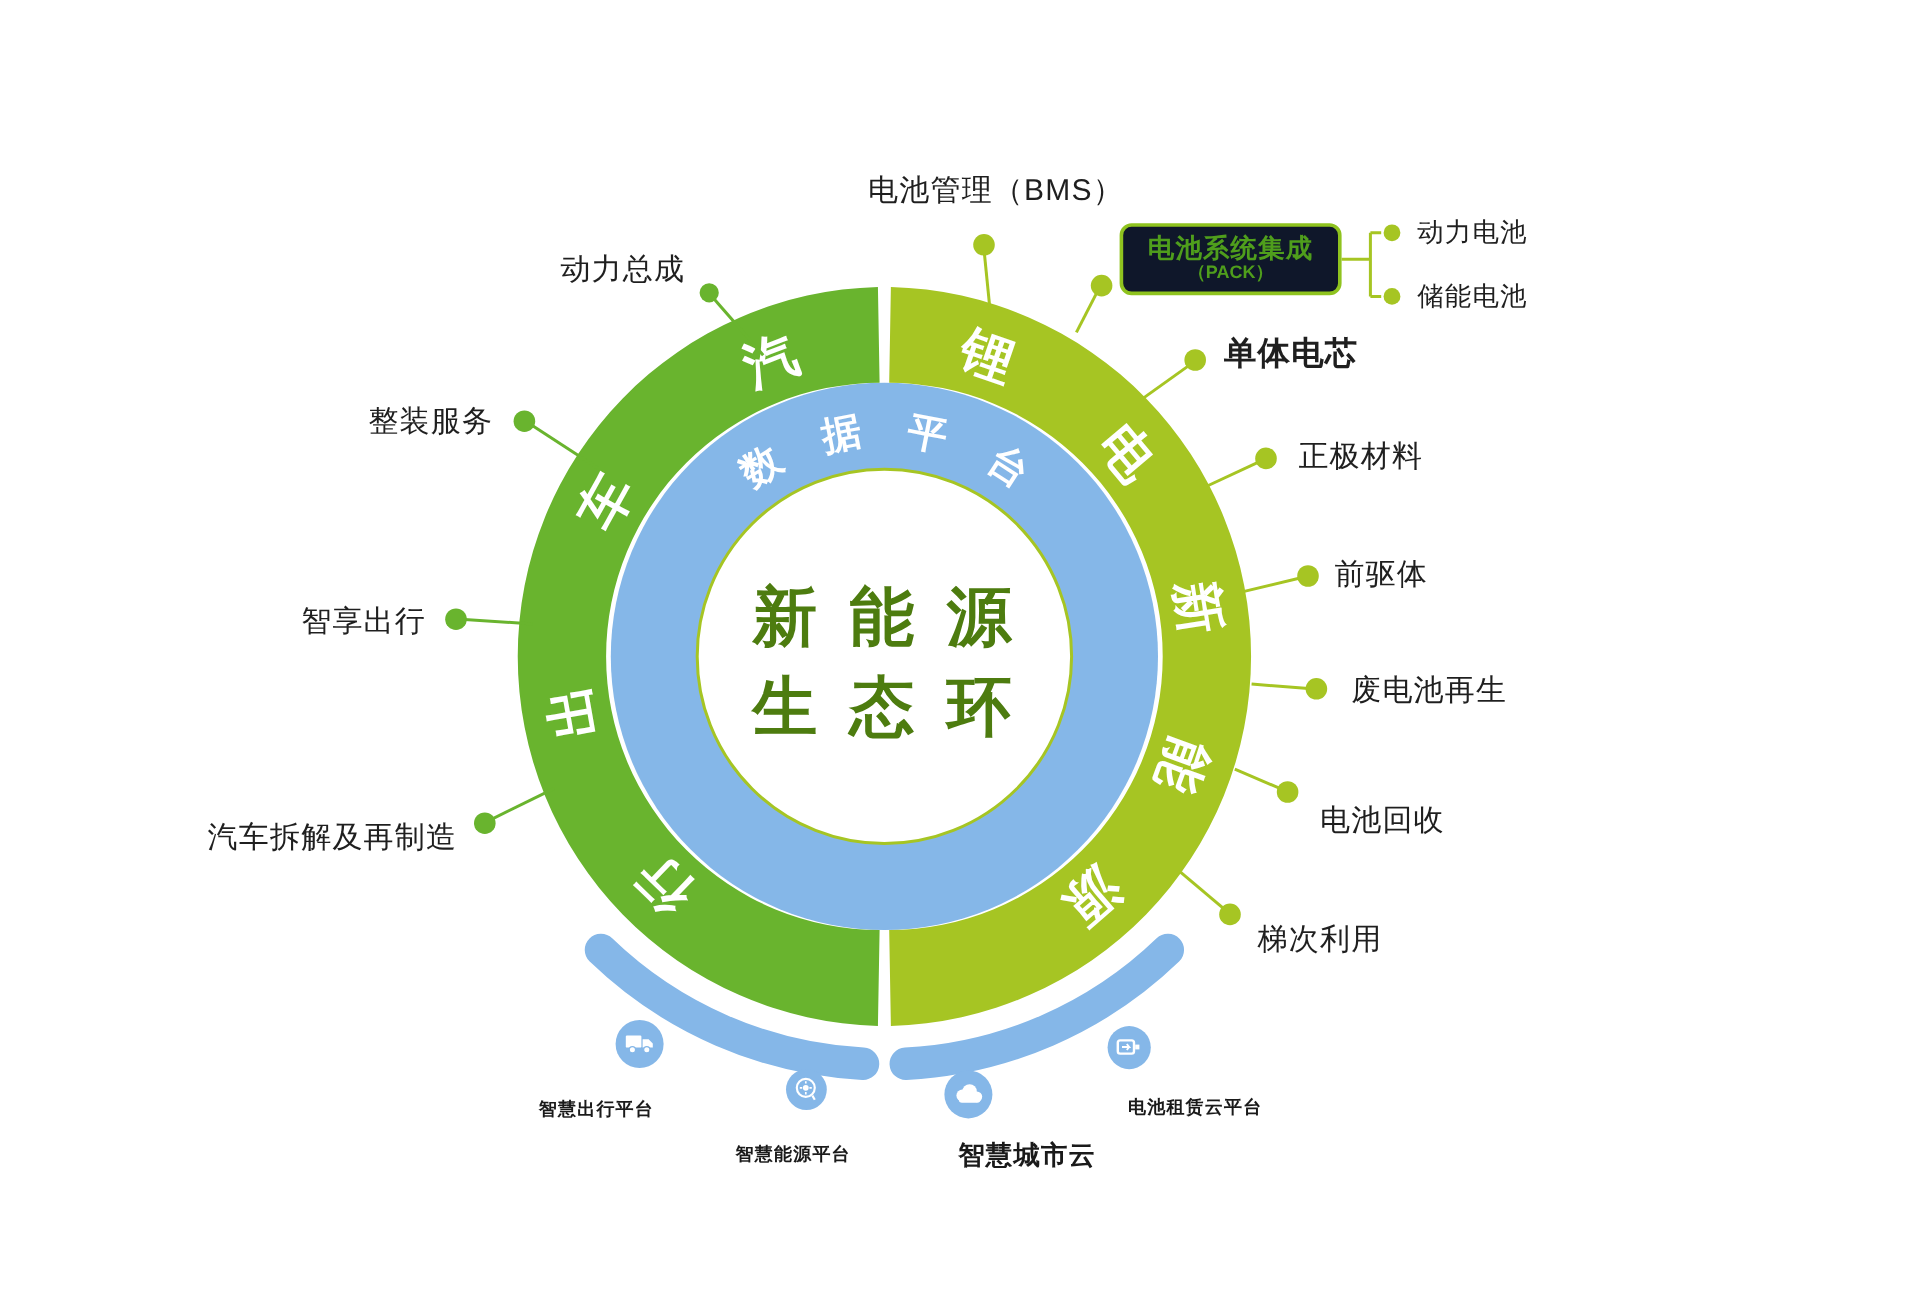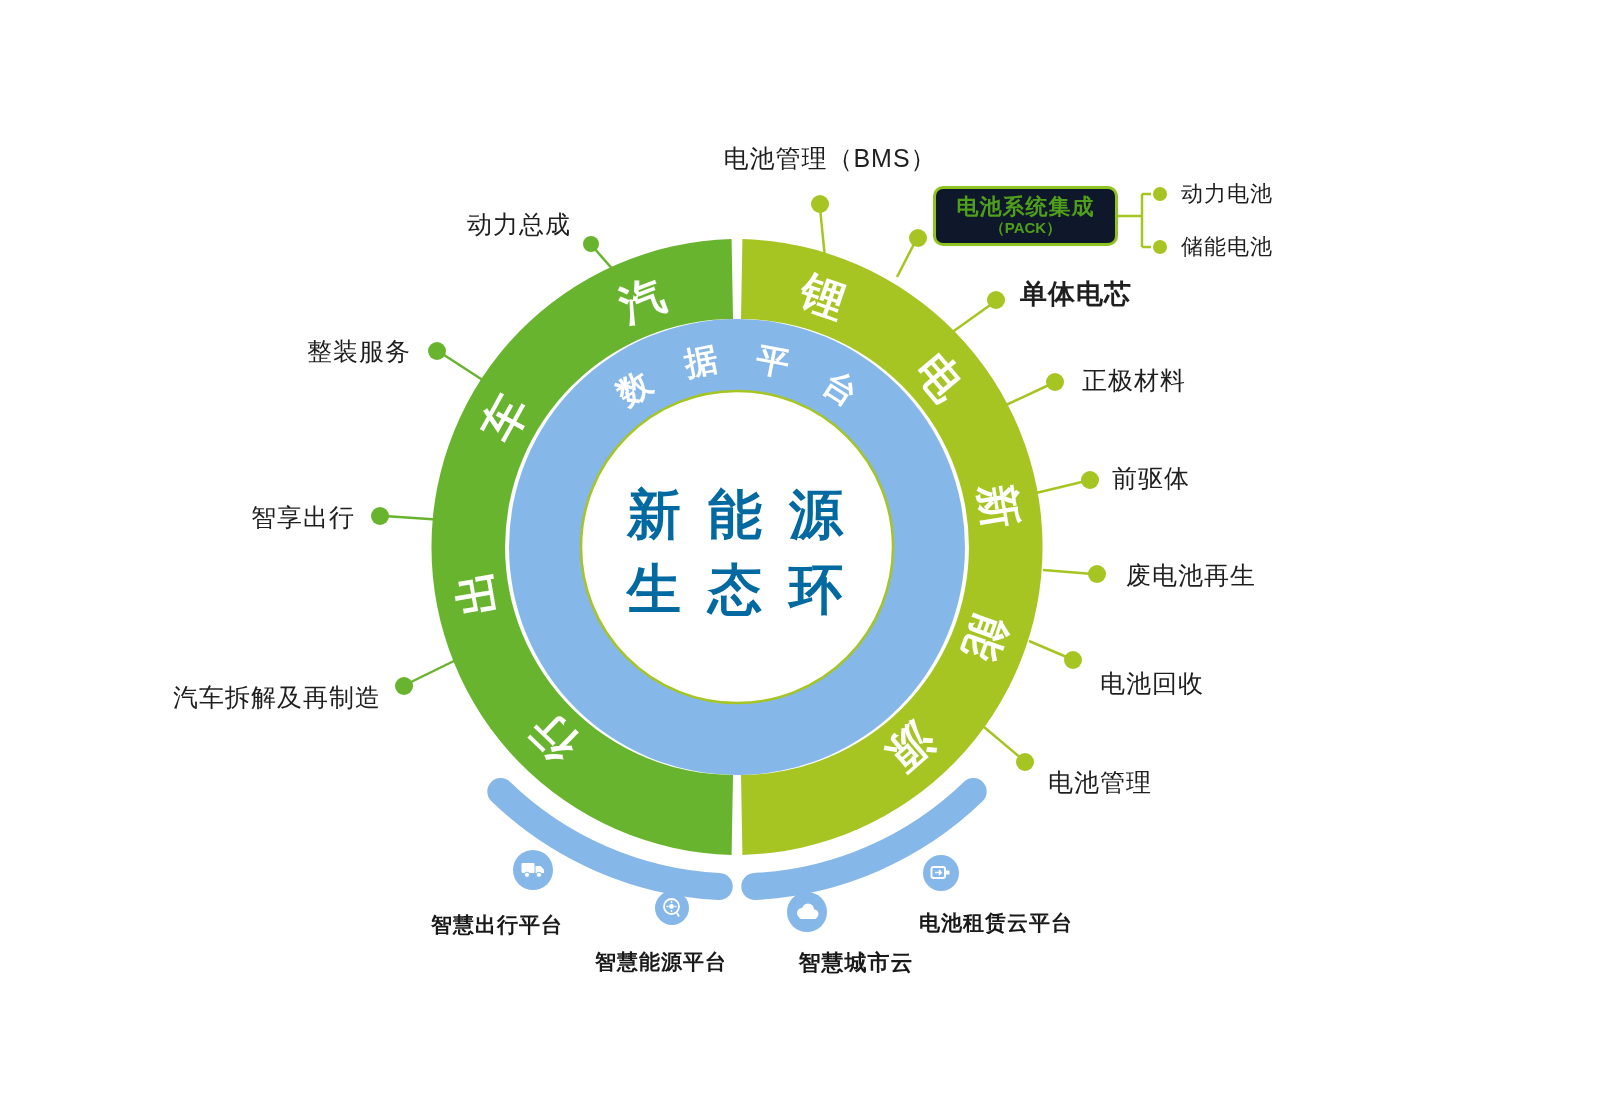--- a/index.html
+++ b/index.html
@@ -9,25 +9,25 @@
   }
   .stage svg{position:absolute;left:0;top:0;}
   .lbl{
     position:absolute;transform:translate(-50%,-50%);
     font-size:25px;color:#1f1f1f;white-space:nowrap;letter-spacing:1px;
   }
   .lbl.small{font-size:22px;}
   .lbl.bold{font-weight:700;font-size:27px;letter-spacing:1px;}
   .plat-lbl{
     position:absolute;transform:translate(-50%,-50%);
-    font-size:21px;font-weight:700;color:#1a1a1a;white-space:nowrap;letter-spacing:1px;
+    font-size:15px;font-weight:700;color:#1a1a1a;white-space:nowrap;letter-spacing:1px;
   }
   .center-title{
     position:absolute;left:738px;top:552px;transform:translate(-50%,-50%);
-    text-align:center;color:#0369a1;font-weight:700;font-size:54px;
+    text-align:center;color:#4d7c0f;font-weight:700;font-size:54px;
     line-height:1.38;letter-spacing:6px;white-space:nowrap;
   }
   .pack-box{
     position:absolute;left:933px;top:186px;width:185px;height:60px;
     border:3px solid #8fc31f;border-radius:10px;background:#0f172a;
     display:flex;flex-direction:column;align-items:center;justify-content:center;
     box-sizing:border-box;
   }
   .pack-title{font-size:22px;font-weight:700;color:#4f9e1c;letter-spacing:1px;line-height:1.1;}
   .pack-sub{font-size:15px;font-weight:700;color:#4f9e1c;line-height:1.2;}
@@ -157,21 +157,21 @@
   <div class="lbl" style="left:359px;top:351px;">整装服务</div>
   <div class="lbl" style="left:303px;top:517px;">智享出行</div>
   <div class="lbl" style="left:277px;top:697px;">汽车拆解及再制造</div>
 
   <div class="lbl" style="left:830px;top:158px;">电池管理（BMS）</div>
   <div class="lbl bold" style="left:1076px;top:294px;">单体电芯</div>
   <div class="lbl" style="left:1134px;top:380px;">正极材料</div>
   <div class="lbl" style="left:1151px;top:478px;">前驱体</div>
   <div class="lbl" style="left:1191px;top:575px;">废电池再生</div>
   <div class="lbl" style="left:1152px;top:683px;">电池回收</div>
-  <div class="lbl" style="left:1100px;top:782px;">电池管理</div>
+  <div class="lbl" style="left:1100px;top:782px;">梯次利用</div>
   <div class="lbl small" style="left:1227px;top:194px;">动力电池</div>
   <div class="lbl small" style="left:1227px;top:247px;">储能电池</div>
 
   <div class="pack-box">
     <div class="pack-title">电池系统集成</div>
     <div class="pack-sub">（PACK）</div>
   </div>
 
   <div class="plat-lbl" style="left:497px;top:925px;">智慧出行平台</div>
   <div class="plat-lbl" style="left:661px;top:962px;">智慧能源平台</div>

